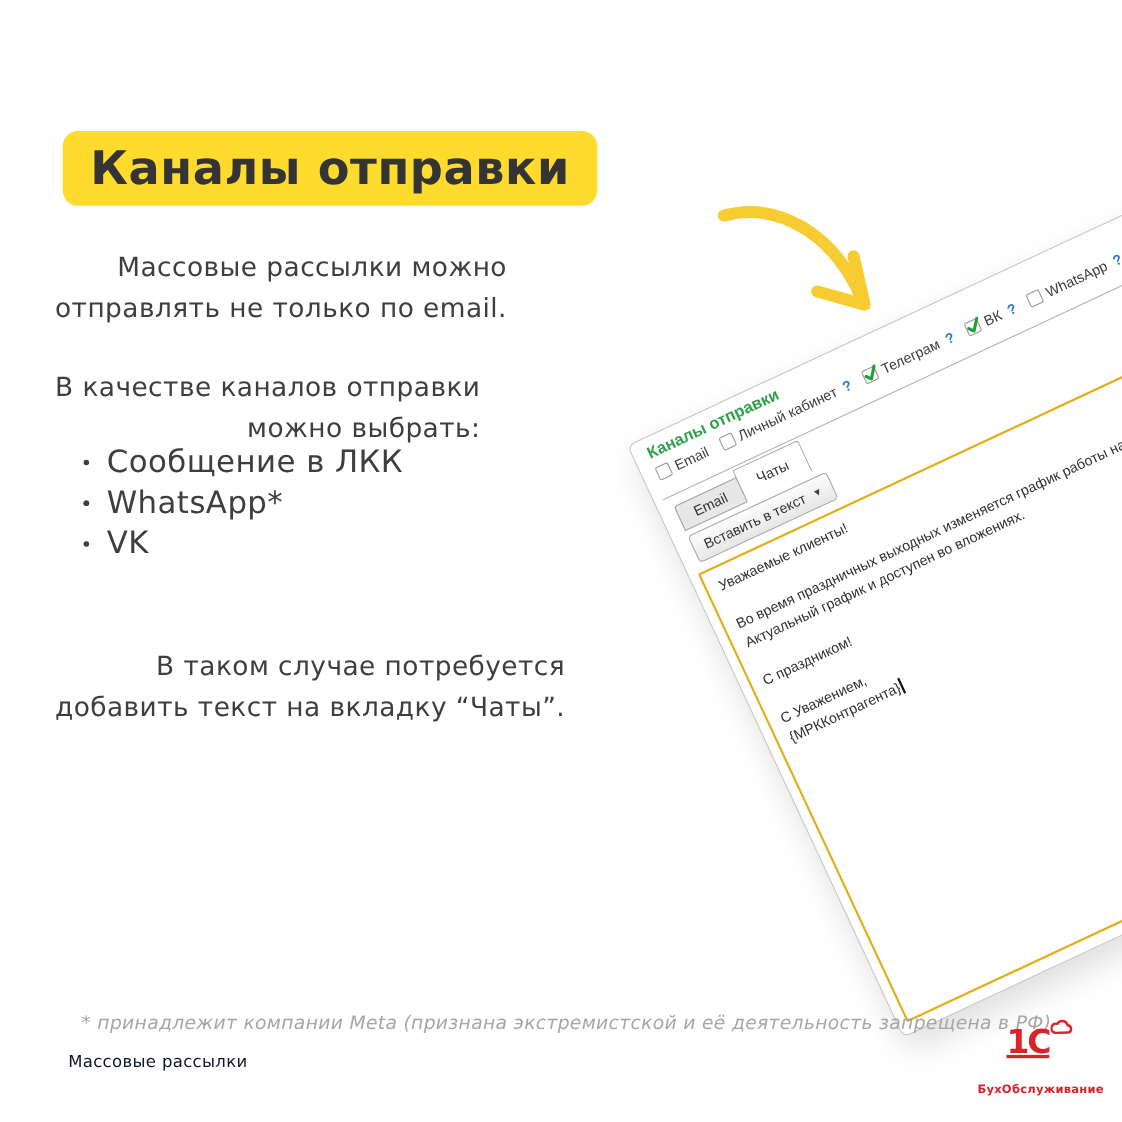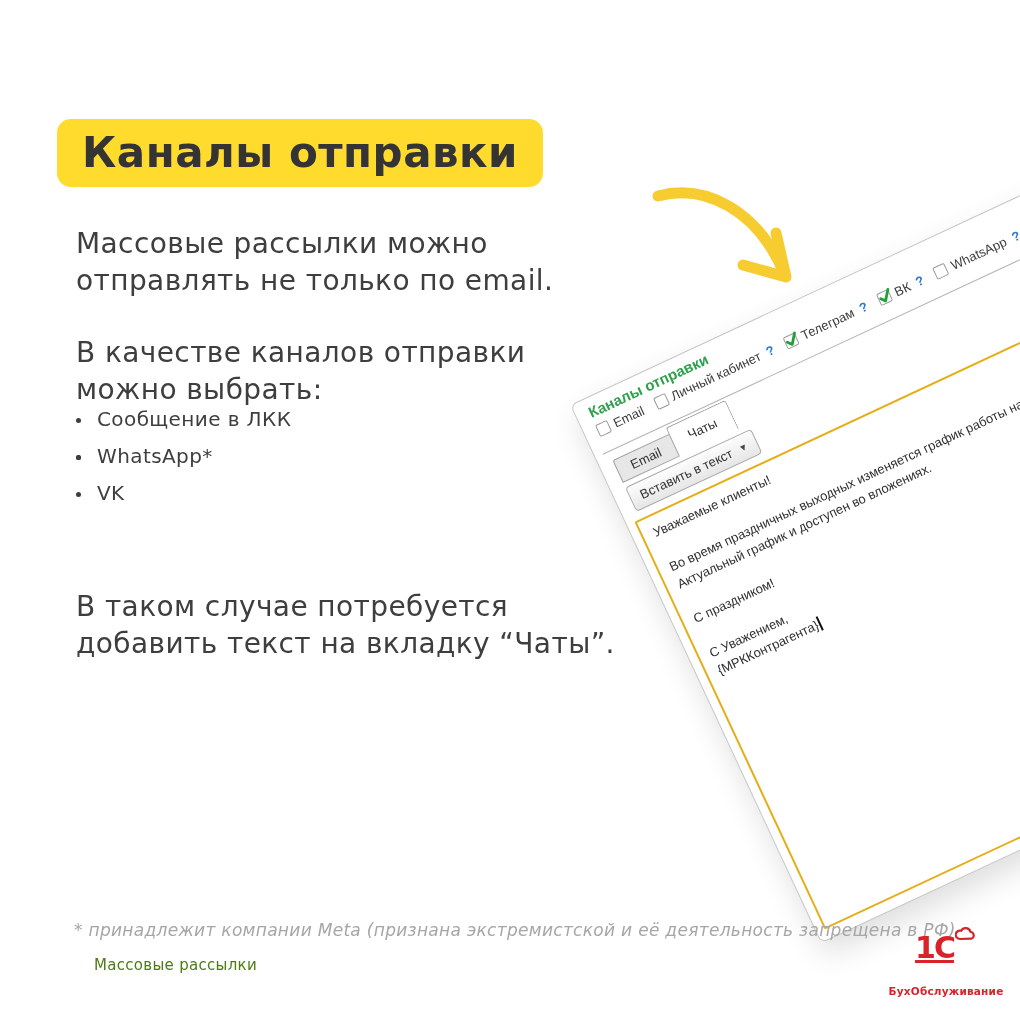--- a/index.html
+++ b/index.html
@@ -15,52 +15,53 @@
     position: absolute; left: 57px; top: 119px;
     height: 68px; line-height: 68px;
     padding: 0 25px;
     background: #ffdb2d;
     border-radius: 14px;
     font-size: 42px; font-weight: 800; letter-spacing: 0.5px;
     color: #343434;
     white-space: nowrap;
   }
   .para {
-    position: absolute; left: 76px;
-    font-size: 28px; line-height: 37px; letter-spacing: 0.4px;
+    position: absolute; left: 50px;
+    font-size: 24px; line-height: 37px; letter-spacing: 0.4px;
     color: #3e3e3e;
     white-space: pre-line;
+    text-align: right;
   }
   .para-1 { top: 225px; }
   .para-2 { top: 334px; }
   .para-3 { top: 588px; }
   .bullets {
     position: absolute; left: 62px; top: 401px;
     margin: 0; padding: 0; list-style: none;
   }
   .bullets li {
     position: relative;
     padding-left: 35px;
-    font-size: 20px; line-height: 37px; letter-spacing: 0.4px;
+    font-size: 28px; line-height: 37px; letter-spacing: 0.4px;
     color: #3e3e3e;
   }
   .bullets li .dot {
     position: absolute; left: 14px; top: 17px;
     width: 5px; height: 5px; border-radius: 50%;
     background: #3e3e3e;
   }
   .footnote {
     position: absolute; left: 74px; top: 920px;
     font-size: 17px; font-style: italic; letter-spacing: 0.3px;
     color: #a6a6a6;
     white-space: nowrap;
   }
   .footer-label {
     position: absolute; left: 62px; top: 956px;
-    font-size: 15px; color: #4d7c0f; letter-spacing: 0.3px; margin-left: 32px;
+    font-size: 15px; color: #0f172a; letter-spacing: 0.3px;
   }
 
   
   .arrow-svg { position: absolute; left: 648px; top: 183px; }
 
   
   .panel {
     position: absolute; left: 570px; top: 405px;
     width: 900px; height: 592px;
     background: #ffffff;

